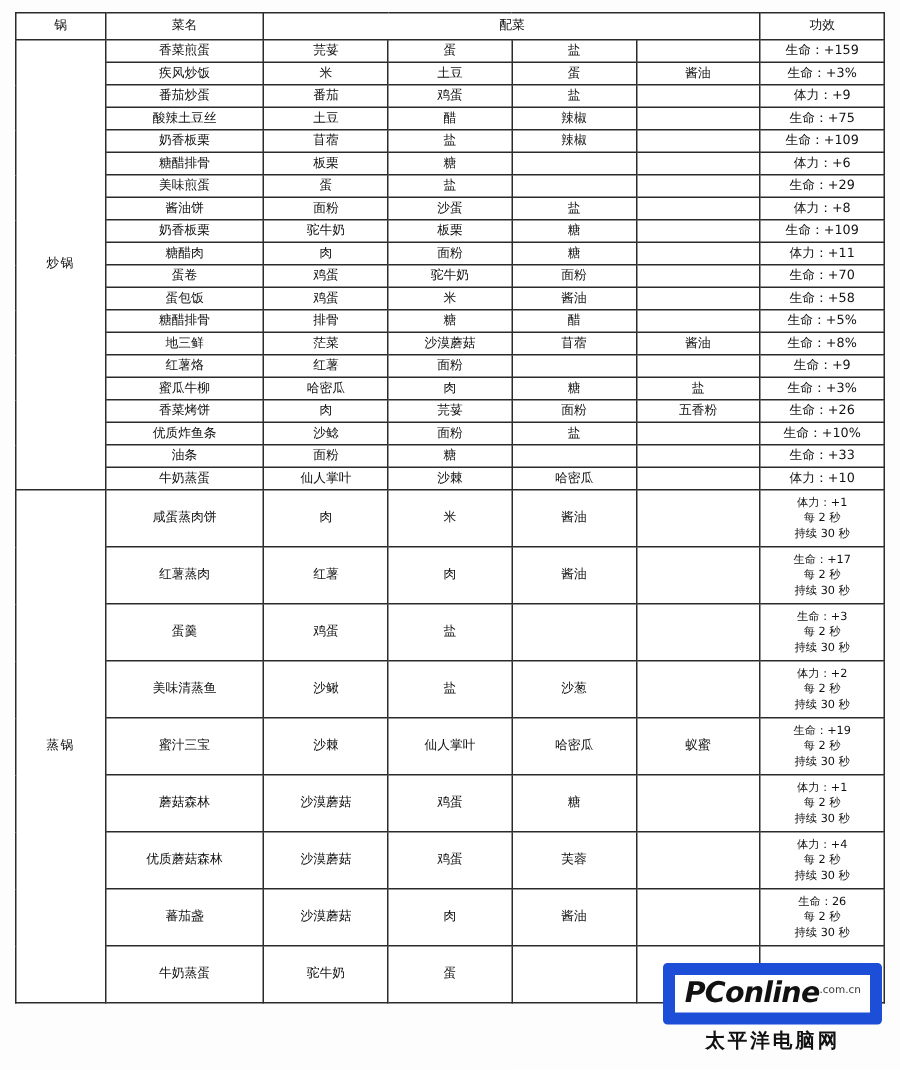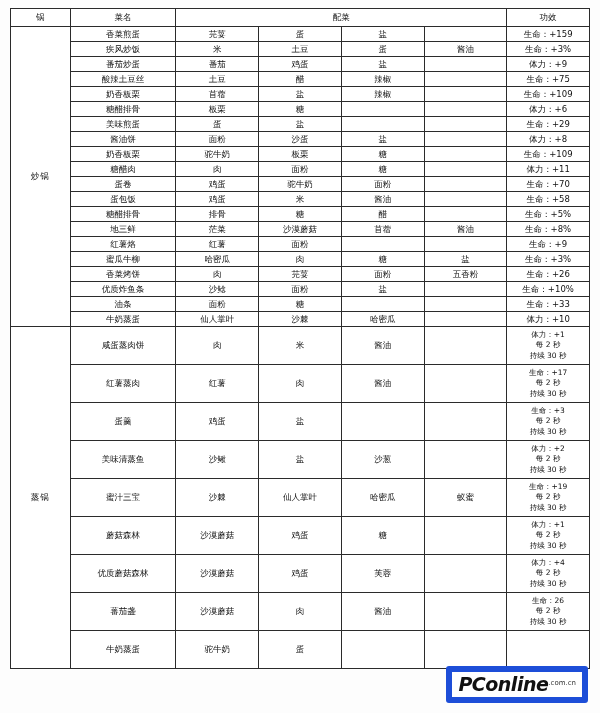--- a/index.html
+++ b/index.html
@@ -61,21 +61,21 @@
   .watermark {
     position: absolute;
     right: 12px;
     bottom: 10px;
     text-align: center;
     pointer-events: none;
   }
   .wm-box {
     display: inline-block;
     background: #ffffff;
-    border: 6px solid #1d4ed8;
+    border: 8px solid #1d4ed8;
     padding: 1px 6px 2px 6px;
     border-radius: 3px;
   }
   .wm-pc {
     font-family: "DejaVu Sans", "Liberation Sans", sans-serif;
     font-size: 19px;
     font-weight: bold;
     font-style: italic;
     color: #111;
     letter-spacing: -0.5px;
@@ -370,14 +370,15 @@
           <td class="ing-cell"></td>
           <td class="eff-cell"></td>
         </tr>
       </tbody>
   </table>
 
   <div class="watermark">
     <div class="wm-box">
       <span class="wm-pc">PConline</span><span class="wm-com">.com.cn</span>
     </div>
+    <div class="wm-cn">太平洋电脑网</div>
   </div>
 </div>
 
 </body></html>

